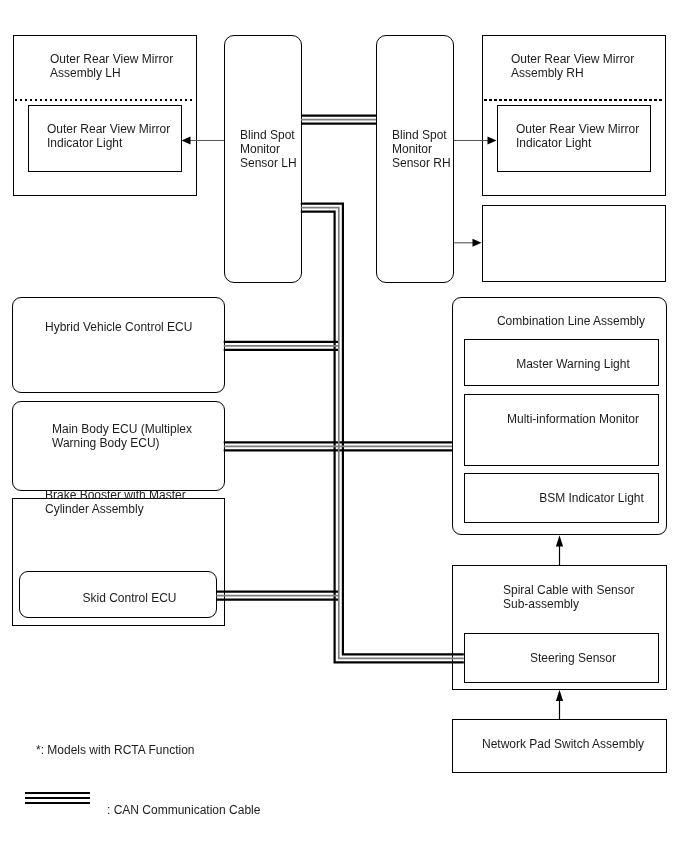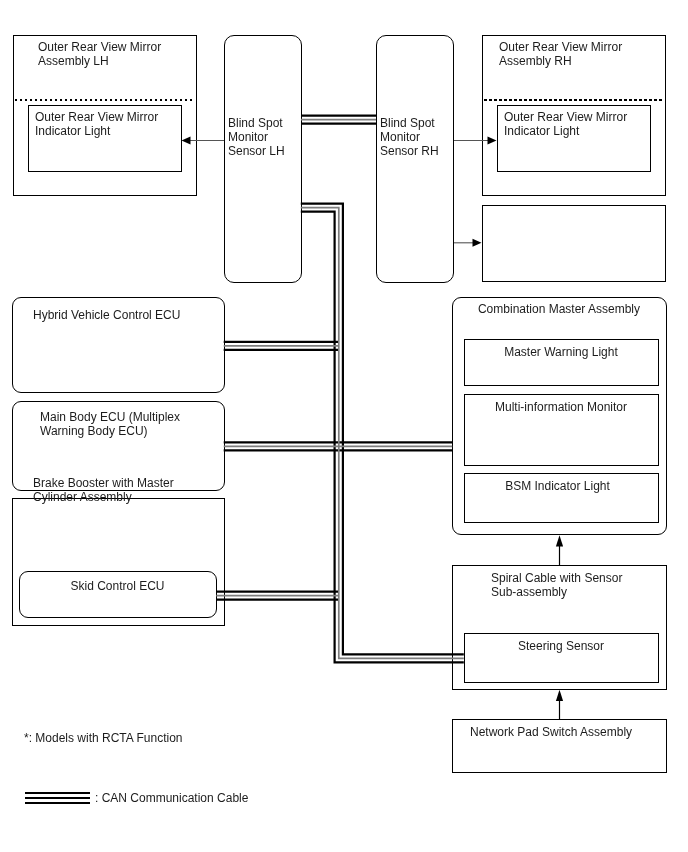--- a/index.html
+++ b/index.html
@@ -9,21 +9,21 @@
   #stage{position:relative;width:688px;height:852px;overflow:hidden;background:#fff;}
 
   
   .box{position:absolute;box-sizing:border-box;border:1.5px solid #000;background:transparent;}
   .rbox{border-radius:9px;}
   .rbox-lg{border-radius:10px;}
   .thin{border-width:1.2px;}
 
   
   .lbl{position:absolute;font-size:12px;line-height:14px;color:#1c1c1c;
-       white-space:pre-line;margin:0;}
+       white-space:pre-line;margin:12px;}
   .ctr{text-align:center;}
 
   
   svg.ov{position:absolute;left:0;top:0;width:688px;height:852px;overflow:visible;
          pointer-events:none;shape-rendering:crispEdges;}
   svg.ov2{position:absolute;left:0;top:0;width:688px;height:852px;overflow:visible;
          pointer-events:none;}
   svg.ovcan{position:absolute;left:0;top:0;width:688px;height:852px;overflow:visible;
          pointer-events:none;}
 </style>
@@ -68,30 +68,30 @@
   <div class="lbl" style="left:499px;top:40px;width:160px;">Outer Rear View Mirror
 Assembly RH</div>
 
   <div class="box" style="left:496.5px;top:105px;width:154px;height:67px;"></div>
   <div class="lbl" style="left:504px;top:110px;width:150px;">Outer Rear View Mirror
 Indicator Light</div>
 
   <div class="box" style="left:482px;top:204.5px;width:184px;height:77px;"></div>
 
   <div class="box rbox" style="left:451.5px;top:296.5px;width:215px;height:238px;"></div>
-  <div class="lbl ctr" style="left:451.5px;top:302px;width:215px;">Combination Master Assembly</div>
+  <div class="lbl ctr" style="left:451.5px;top:302px;width:215px;">Combination Line Assembly</div>
 
   <div class="box thin" style="left:463.5px;top:339px;width:195px;height:47px;"></div>
   <div class="lbl ctr" style="left:463.5px;top:345px;width:195px;">Master Warning Light</div>
 
   <div class="box thin" style="left:463.5px;top:394px;width:195px;height:72px;"></div>
   <div class="lbl ctr" style="left:463.5px;top:400px;width:195px;">Multi-information Monitor</div>
 
   <div class="box thin" style="left:463.5px;top:473px;width:195px;height:50px;"></div>
-  <div class="lbl ctr" style="left:460px;top:479px;width:195px;">BSM Indicator Light</div>
+  <div class="lbl ctr" style="left:482px;top:479px;width:195px;">BSM Indicator Light</div>
 
   <div class="box" style="left:451.5px;top:565px;width:215px;height:125px;"></div>
   <div class="lbl" style="left:491px;top:571px;width:180px;">Spiral Cable with Sensor
 Sub-assembly</div>
 
   <div class="box thin" style="left:463.5px;top:632.5px;width:195px;height:50px;"></div>
   <div class="lbl ctr" style="left:463.5px;top:639px;width:195px;">Steering Sensor</div>
 
   <div class="box" style="left:452px;top:719px;width:215px;height:54px;"></div>
   <div class="lbl" style="left:470px;top:725px;width:200px;">Network Pad Switch Assembly</div>

